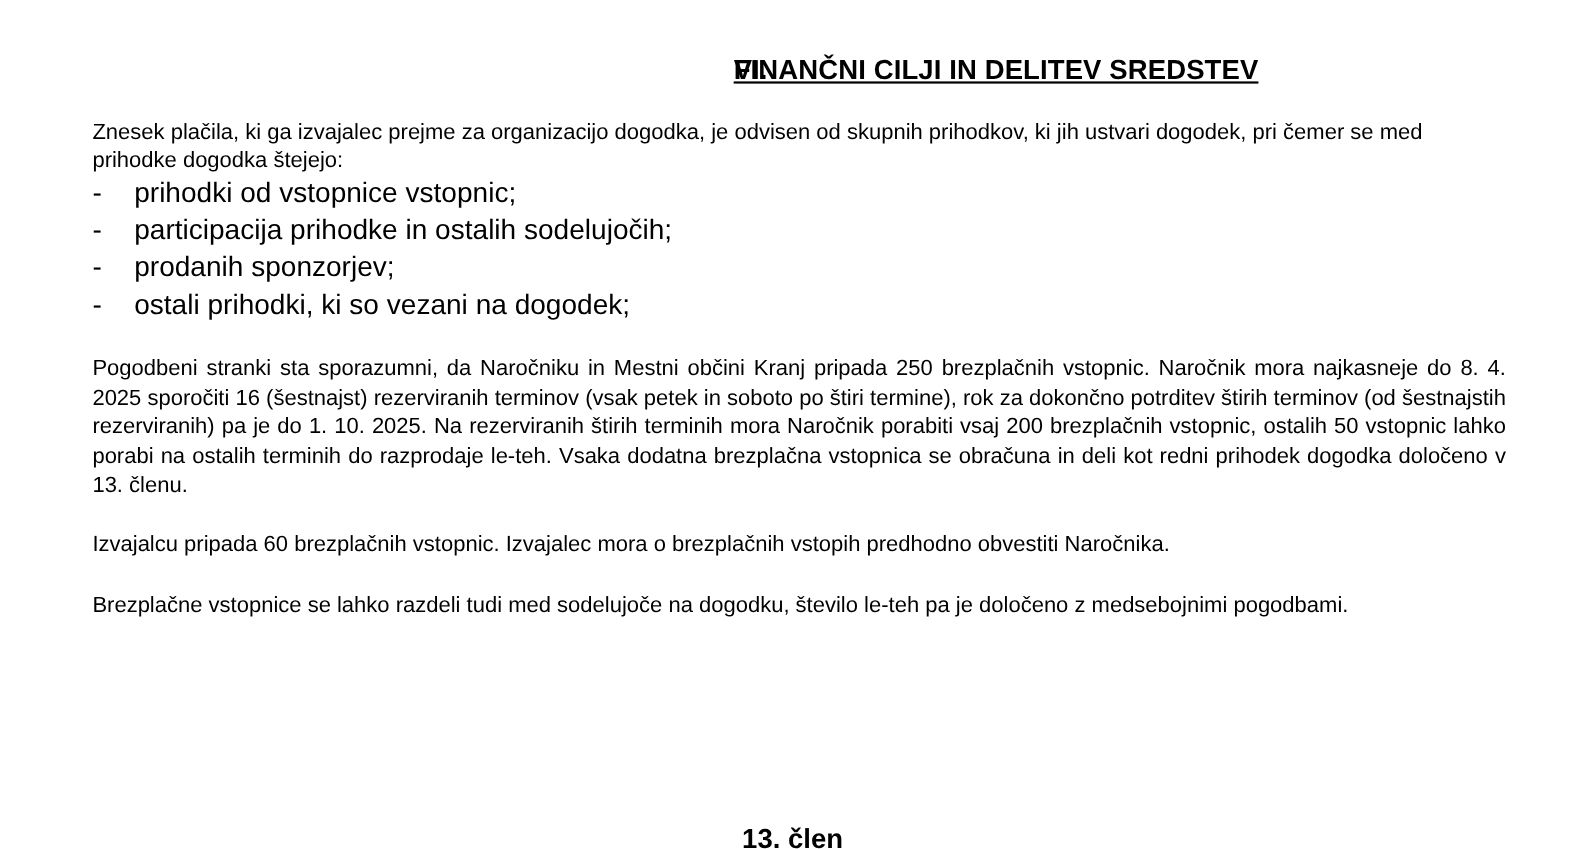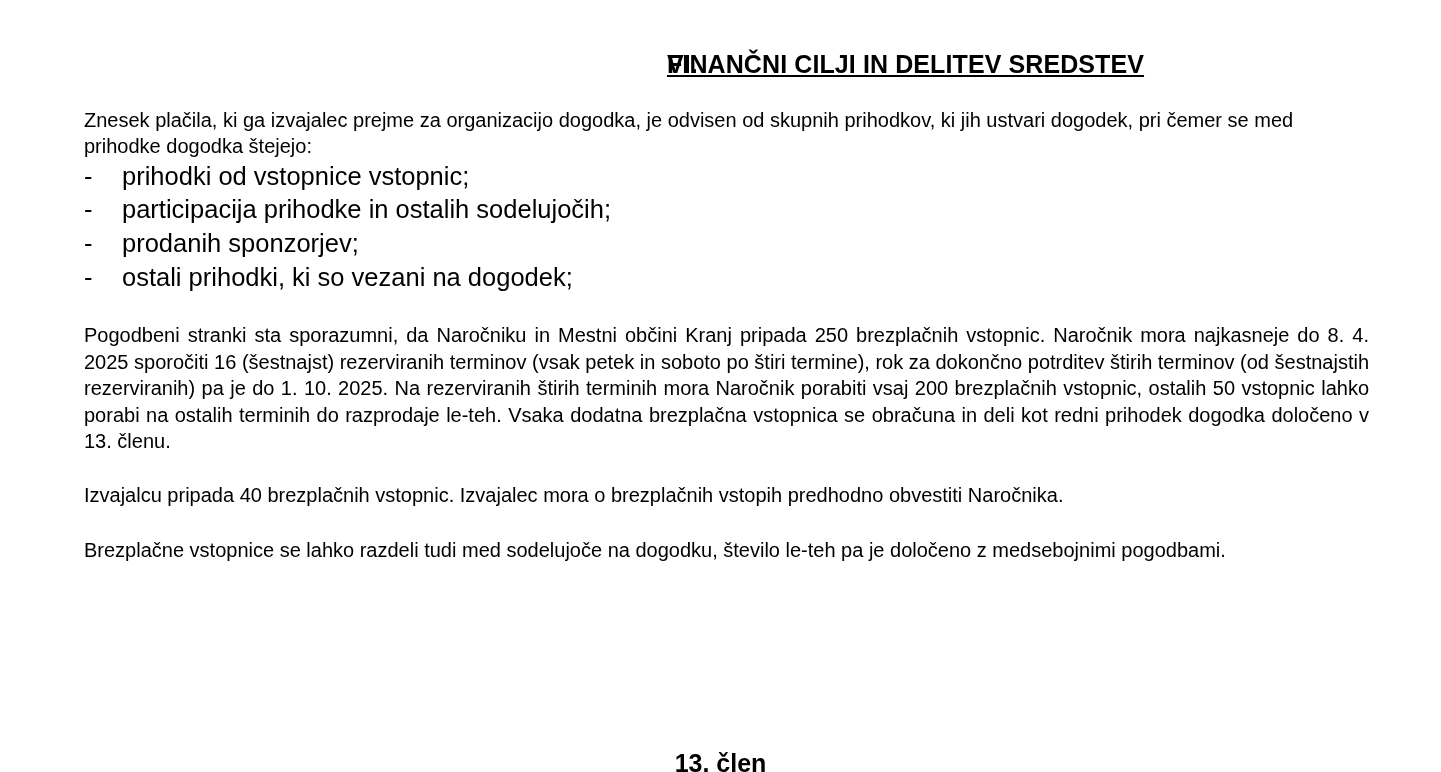--- a/index.html
+++ b/index.html
@@ -113,19 +113,19 @@
       <span class="bullet-text">prodanih sponzorjev;</span>
     </li>
     <li>
       <span class="dash">-</span>
       <span class="bullet-text">ostali prihodki, ki so vezani na dogodek;</span>
     </li>
   </ul>
 
   <p class="para justified">Pogodbeni stranki sta sporazumni, da Naročniku in Mestni občini Kranj pripada 250 brezplačnih vstopnic. Naročnik mora najkasneje do 8. 4. 2025 sporočiti 16 (šestnajst) rezerviranih terminov (vsak petek in soboto po štiri termine), rok za dokončno potrditev štirih terminov (od šestnajstih rezerviranih) pa je do 1. 10. 2025. Na rezerviranih štirih terminih mora Naročnik porabiti vsaj 200 brezplačnih vstopnic, ostalih 50 vstopnic lahko porabi na ostalih terminih do razprodaje le-teh. Vsaka dodatna brezplačna vstopnica se obračuna in deli kot redni prihodek dogodka določeno v 13. členu.</p>
 
-  <p class="para justified">Izvajalcu pripada 40 brezplačnih vstopnic. Izvajalec mora o brezplačnih vstopih predhodno obvestiti Naročnika.</p>
+  <p class="para justified">Izvajalcu pripada 60 brezplačnih vstopnic. Izvajalec mora o brezplačnih vstopih predhodno obvestiti Naročnika.</p>
 
   <p class="para justified">Brezplačne vstopnice se lahko razdeli tudi med sodelujoče na dogodku, število le-teh pa je določeno z medsebojnimi pogodbami.</p>
 
   <div class="article-heading-bottom">13. člen</div>
 
 </div>
 
 </body></html>

